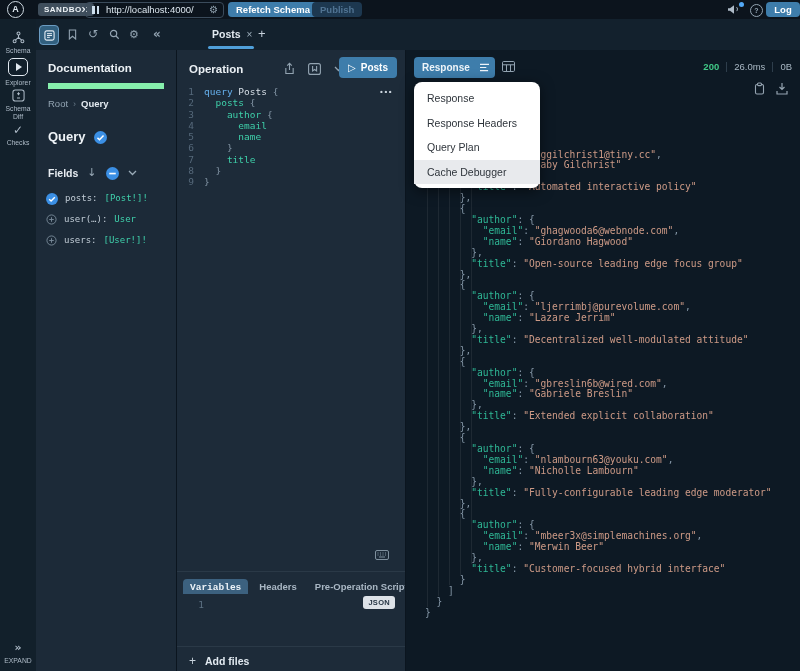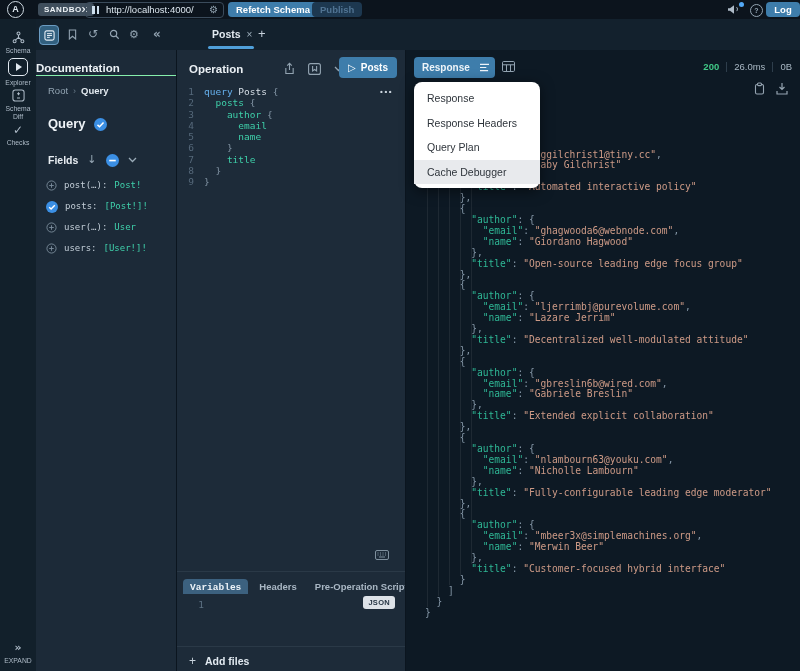--- a/index.html
+++ b/index.html
@@ -51,21 +51,21 @@
   .nav-icon{display:flex;justify-content:center;}
   .explorer-box{width:18px;height:16px;margin:0 auto;border:1.5px solid #e1e9f0;border-radius:5px;
         display:flex;align-items:center;justify-content:center;}
   .play-tri{width:0;height:0;border-left:6px solid #e1e9f0;border-top:4px solid transparent;border-bottom:4px solid transparent;margin-left:2px;}
   .check-glyph{font:400 12px/12px "DejaVu Sans",sans-serif;color:#aebbc8;}
   .expand-wrap{position:absolute;left:0;bottom:6px;width:36px;text-align:center;color:#aebbc8;}
   .expand-glyph{font:700 11px/12px "DejaVu Sans",sans-serif;}
 
   
   .doc{position:absolute;left:36px;top:50px;width:141px;height:621px;background:#1c2a38;border-right:1px solid #0b151f;box-sizing:border-box;}
-  .doc-title{margin:11px 0 0;border-bottom:1px solid #86efac;
+  .doc-title{margin:11px 12px 0;padding-bottom:8px;border-bottom:6px solid #86efac;
         color:#ecf1f5;font:700 11.5px/14px "Liberation Sans",sans-serif;}
   .breadcrumb{margin:9px 12px 0;display:flex;align-items:center;gap:5px;}
   .bc-root{color:#93a5b3;font:400 9.5px/12px "Liberation Sans",sans-serif;}
   .bc-sep{color:#6a7c8a;font:400 9px/12px "Liberation Sans",sans-serif;}
   .bc-cur{color:#e4ebf1;font:600 9.5px/12px "Liberation Sans",sans-serif;}
   .type-head{margin:19px 12px 0;display:flex;align-items:center;gap:8px;}
   .type-name{color:#eef3f7;font:700 13px/16px "Liberation Sans",sans-serif;}
   .fields-row{margin:21px 12px 0;display:flex;align-items:center;gap:9px;}
   .fields-label{color:#e8edf2;font:700 10.5px/14px "Liberation Sans",sans-serif;}
   .arrow-down{color:#9aabb8;font:400 11px/14px "DejaVu Sans",sans-serif;}
@@ -248,30 +248,20 @@
       <span class="arrow-down">↓</span>
       <svg width="13" height="13" viewBox="0 0 12 12">
           <circle cx="6" cy="6" r="6" fill="#3b8fe4"></circle>
           <rect x="3" y="5.3" width="6" height="1.5" fill="#fff"></rect>
         </svg>
       <svg width="9" height="6" viewBox="0 0 9 6">
           <path d="M1 1l3.5 3.5L8 1" stroke="#9aabb8" stroke-width="1.3" fill="none"></path>
         </svg>
     </div>
     <div class="fields-list">
-        <div class="field-row">
-          <span>
-            <svg width="11" height="11" viewBox="0 0 12 12">
-              <circle cx="6" cy="6" r="5" fill="none" stroke="#7b8c9b" stroke-width="1"></circle>
-              <path d="M6 3.5v5M3.5 6h5" stroke="#7b8c9b" stroke-width="1"></path>
-            </svg>
-          </span>
-          <span class="fname">post(…):</span>
-          <span class="ftype">Post!</span>
-        </div>
         <div class="field-row">
           <span>
             <svg width="12" height="12" viewBox="0 0 12 12">
               <circle cx="6" cy="6" r="6" fill="#3b8fe4"></circle>
               <path d="M3.2 6.3l1.9 1.8 3.7-3.9" stroke="#fff" stroke-width="1.4" fill="none"></path>
             </svg>
           </span>
           <span class="fname">posts:</span>
           <span class="ftype">[Post!]!</span>
         </div>

